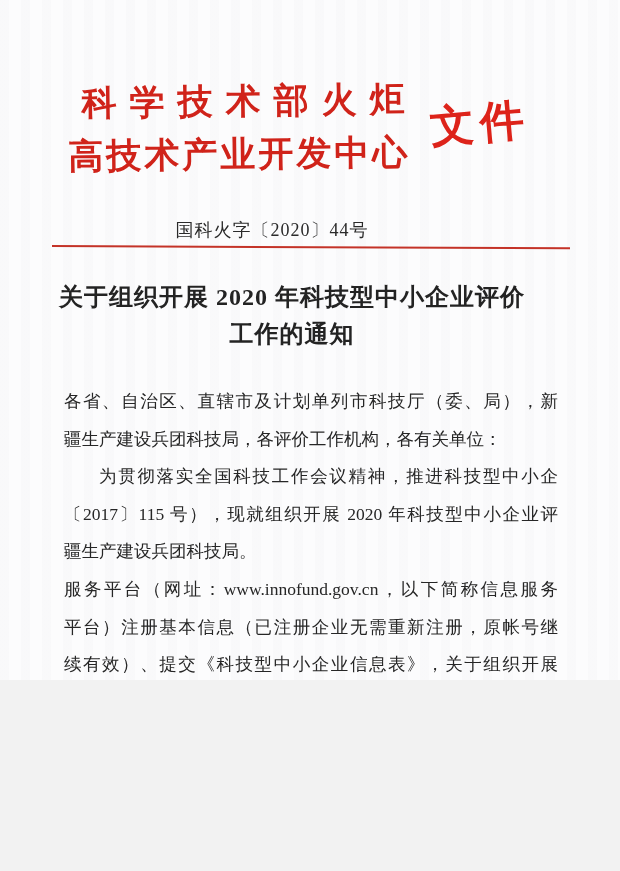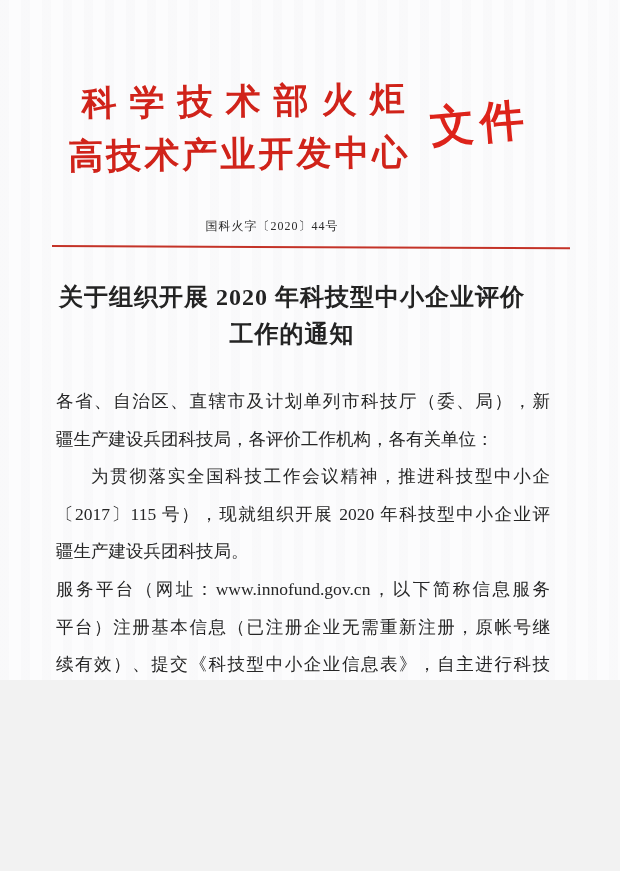--- a/index.html
+++ b/index.html
@@ -57,21 +57,21 @@
     line-height: 1;
   }
 
   
   .doc-number {
     position: absolute;
     left: 92px;
     top: 218px;
     width: 360px;
     text-align: center;
-    font-size: 12px;
+    font-size: 18px;
     color: #2a2a2a;
     letter-spacing: 1px;
     white-space: nowrap;
   }
   .red-rule {
     position: absolute;
     left: 52px;
     top: 245px;
     width: 518px;
     height: 2px;
@@ -90,21 +90,21 @@
     font-size: 24px;
     font-weight: 700;
     color: #232323;
     line-height: 37px;
     letter-spacing: 1px;
   }
 
   
   .body-text {
     position: absolute;
-    left: 56px;
+    left: 64px;
     top: 383px;
     width: 494px;
     font-size: 17.5px;
     line-height: 37.6px;
     color: #262626;
   }
   .line { white-space: nowrap; }
   .line.j {
     white-space: normal;
     text-align: justify;
@@ -145,18 +145,18 @@
   </div>
 
   <div class="body-text">
     <div class="line j">各省、自治区、直辖市及计划单列市科技厅（委、局），新</div>
     <div class="line">疆生产建设兵团科技局，各评价工作机构，各有关单位：</div>
     <div class="line j indent">为贯彻落实全国科技工作会议精神，推进科技型中小企</div>
     <div class="line j">〔2017〕115 号），现就组织开展 2020 年科技型中小企业评</div>
     <div class="line">疆生产建设兵团科技局。</div>
     <div class="line j">服务平台（网址：www.innofund.gov.cn，以下简称信息服务</div>
     <div class="line j">平台）注册基本信息（已注册企业无需重新注册，原帐号继</div>
-    <div class="line j">续有效）、提交《科技型中小企业信息表》，自主进行科技</div>
+    <div class="line j">续有效）、提交《科技型中小企业信息表》，关于组织开展</div>
   </div>
 
   <div class="page-number">1</div>
 
 </div>
 
 </body></html>

